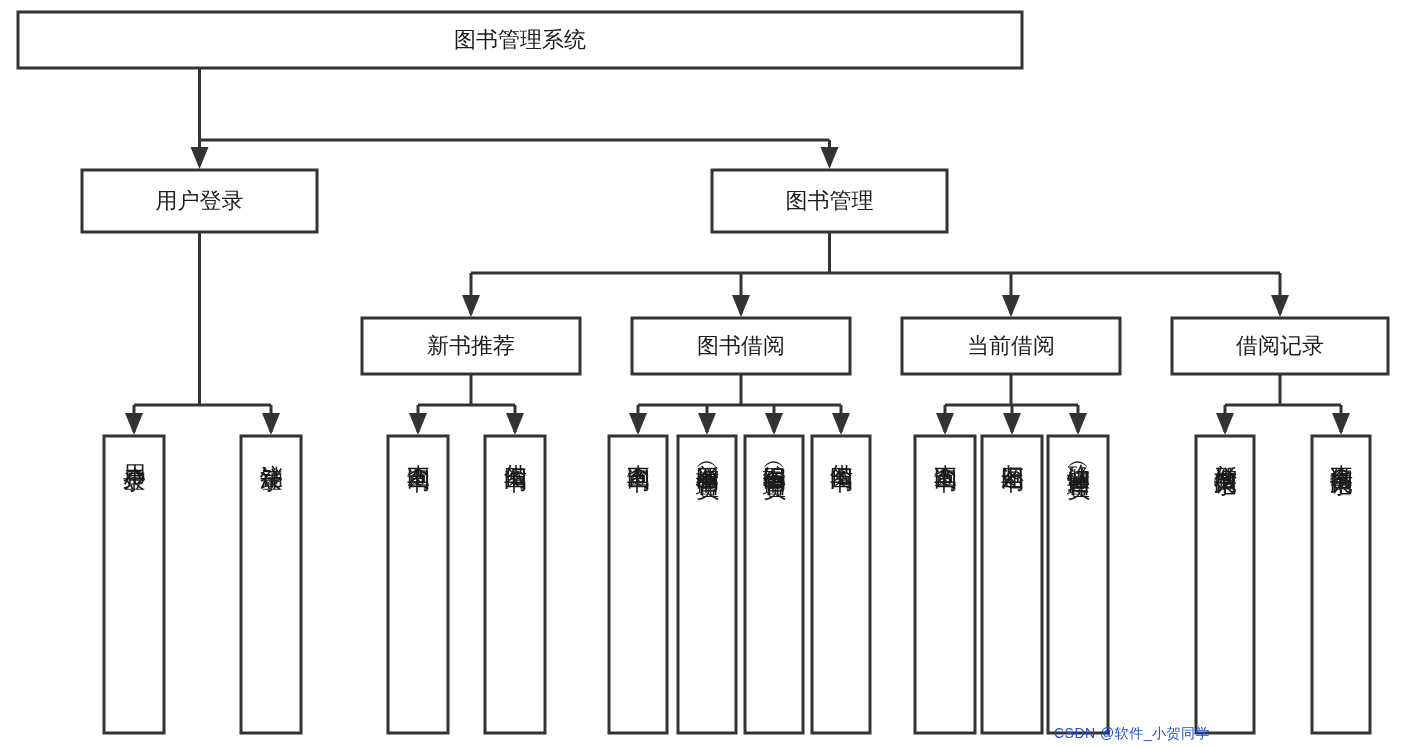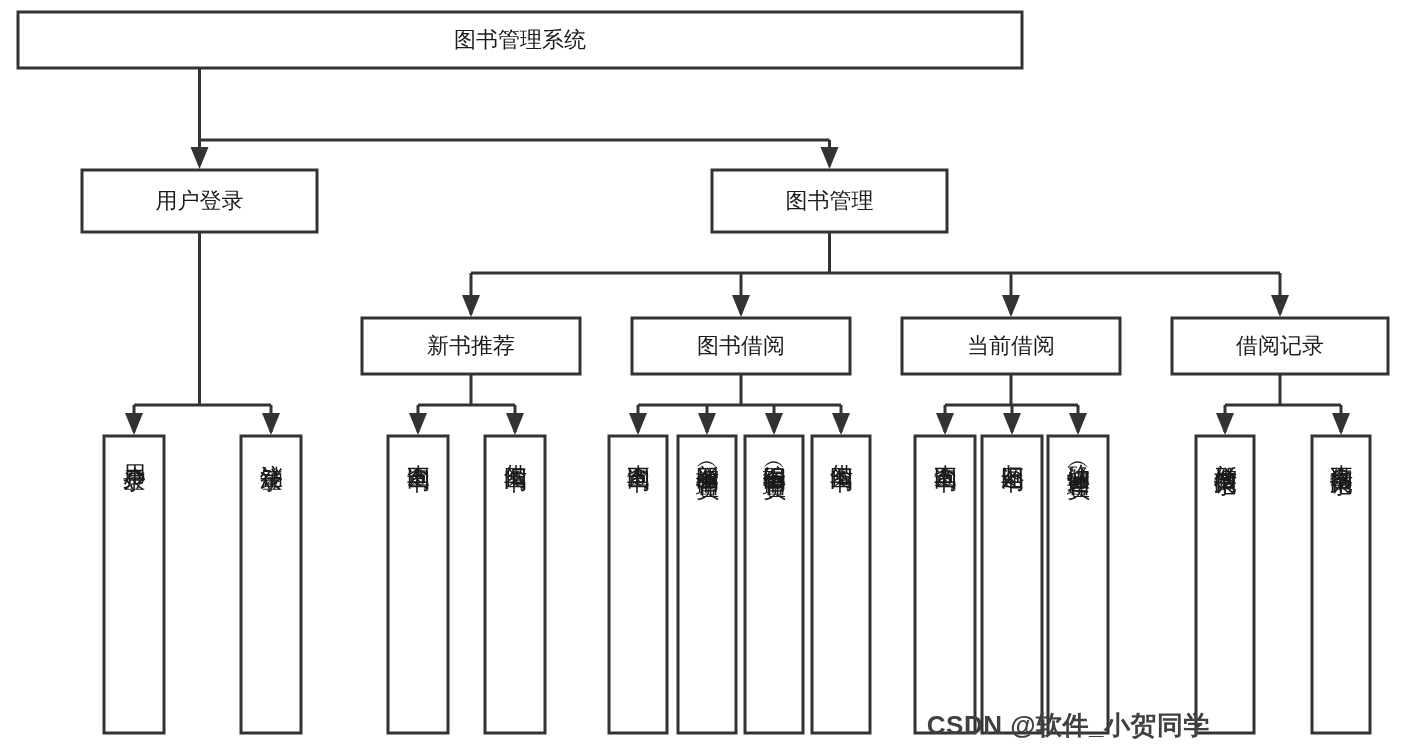--- a/index.html
+++ b/index.html
@@ -70,25 +70,24 @@
     line-height: 1.04;
     letter-spacing: 2px;
     color: #1b1b1b;
     white-space: nowrap;
   }
   .watermark {
     position: absolute;
     right: 8px;
     bottom: 4px;
     font-family: "Liberation Sans", "DejaVu Sans", sans-serif;
-    font-size: 26px;
-    color: #404040;
+    font-size: 14px;
+    color: #1d4ed8;
     letter-spacing: 0.5px;
     white-space: nowrap;
-    font-weight: bold;
   }
 </style>
 </head>
 <body>
 
 <div id="diagram-root">
 
   <svg class="diagram-canvas" viewBox="0 0 1405 747">
     <g id="connectors-layer">
         <line x1="199.5" y1="68" x2="199.5" y2="140" class="connector"></line>

